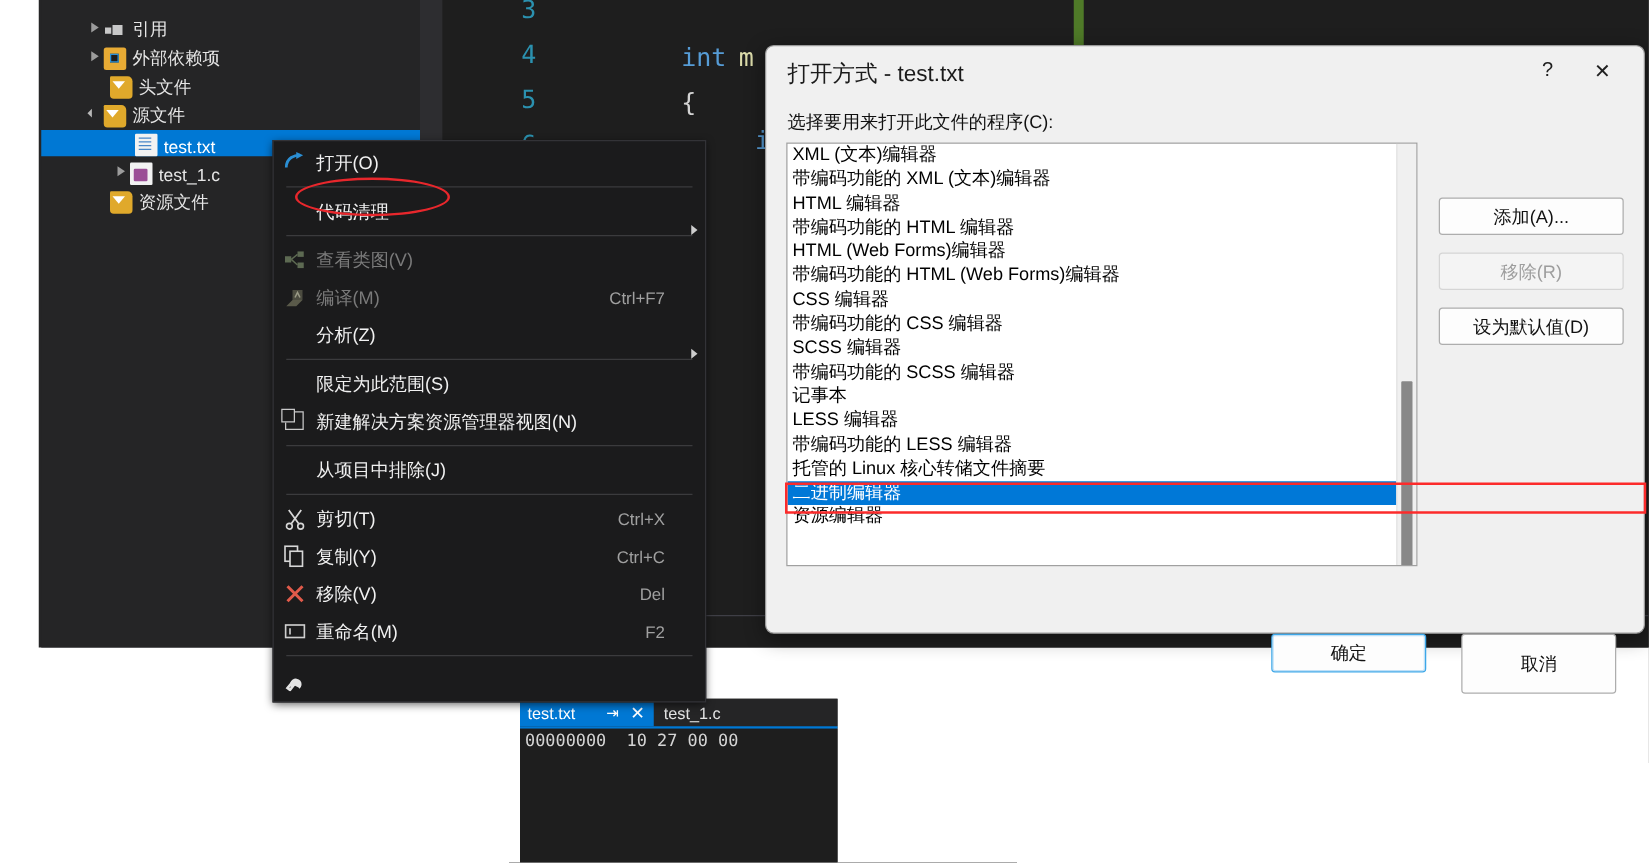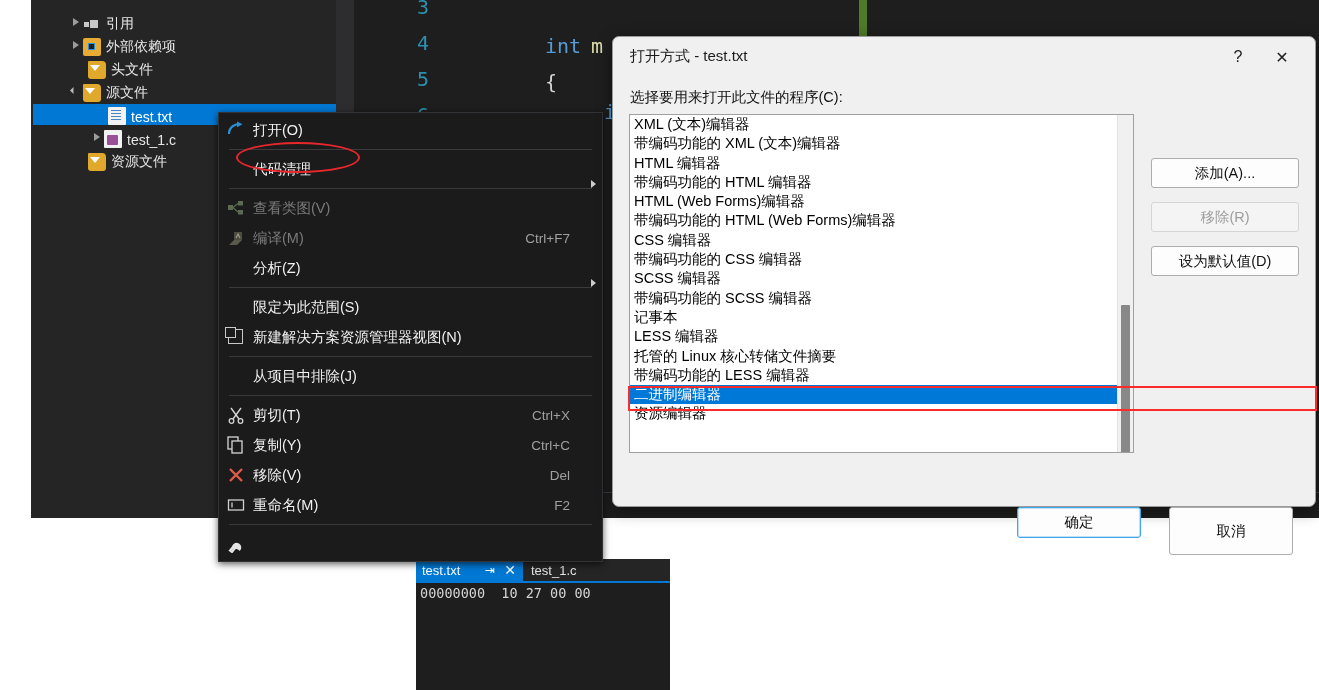--- a/index.html
+++ b/index.html
@@ -47,21 +47,21 @@
   .ic-filter::after{content:"";position:absolute;left:2px;top:4px;width:0;height:0;border-left:5px solid transparent;border-right:5px solid transparent;border-top:6px solid #ffffff;}
   .ic-txt{background:#f2f2f2;border-radius:1px;}
   .ic-txt::after{content:"";position:absolute;left:3px;top:3px;width:10px;height:1px;background:#4a86c7;
         box-shadow:0 3px 0 #4a86c7,0 6px 0 #4a86c7,0 9px 0 #4a86c7;}
   .ic-c{background:#f2f2f2;border-radius:1px;}
   .ic-c::after{content:"";position:absolute;left:3px;top:5px;width:11px;height:10px;background:#9b4f96;
         border-radius:1px;}
   .tlabel{white-space:nowrap;}
 
   
-  #context-menu{position:absolute;left:218px;top:112px;width:385px;background:#1b1b1c;
+  #context-menu{position:absolute;left:218px;top:112px;width:347px;background:#1b1b1c;
       border:1px solid #333337;box-shadow:0 2px 7px rgba(0,0,0,.65);box-sizing:border-box;
       padding:2px 0;z-index:40;}
   .mi{position:relative;height:30px;display:flex;align-items:center;color:#f1f1f1;font-size:14.5px;box-sizing:border-box;}
   .mi.hl{background:#333335;}
   .mi.disabled{color:#7a7a7a;}
   .mi .micon{width:34px;height:30px;flex:0 0 34px;position:relative;}
   .mi .mlabel{flex:1 1 auto;white-space:nowrap;}
   .mi .mkey{color:#a0a0a0;font-size:13.5px;margin-right:14px;white-space:nowrap;}
   .mi .marrow{width:18px;flex:0 0 18px;position:relative;}
   .mi .marrow.on::after{content:"";position:absolute;right:6px;top:11px;border-left:5px solid #cdcdcd;
@@ -81,21 +81,21 @@
   #oval-annot{position:absolute;left:236px;top:142px;width:124px;height:31px;border:2.6px solid #e8272c;
       border-radius:50%;z-index:60;box-sizing:border-box;}
   #rect-annot{position:absolute;left:628px;top:386px;width:689px;height:25px;border:2.4px solid #fc2b2b;
       box-sizing:border-box;z-index:60;}
 
   
   #open-with-dialog{position:absolute;left:612px;top:36px;width:704px;height:471px;background:#f0f0f0;
       border:1px solid #9a9a9a;border-radius:7px;box-shadow:0 4px 16px rgba(0,0,0,.45);z-index:50;
       box-sizing:border-box;color:#000000;}
   #dlg-titlebar{position:absolute;left:0;top:0;right:0;height:38px;}
-  #dlg-title{position:absolute;left:17px;top:10px;font-size:15px;color:#1b1b1b;}
+  #dlg-title{position:absolute;left:17px;top:10px;font-size:18px;color:#1b1b1b;}
   #dlg-help{position:absolute;right:64px;top:8px;width:26px;height:24px;display:flex;align-items:center;
       justify-content:center;font-size:16px;color:#202020;}
   #dlg-close{position:absolute;right:20px;top:8px;width:26px;height:24px;display:flex;align-items:center;
       justify-content:center;font-size:16px;color:#202020;}
   #dlg-prompt{position:absolute;left:17px;top:51px;font-size:14.5px;color:#111;}
   #listbox{position:absolute;left:16px;top:77px;width:505px;height:339px;background:#ffffff;
       border:1px solid #a0a0a0;box-sizing:border-box;overflow:hidden;}
   #list-inner{position:absolute;left:0;top:0;right:15px;top:0;}
   .lrow{height:19.3px;line-height:19.3px;padding-left:4px;font-size:14.5px;color:#000;white-space:nowrap;}
   .lrow.sel{background:#0078d7;color:#ffffff;}
@@ -361,22 +361,22 @@
       <div class="lrow">HTML 编辑器</div>
       <div class="lrow">带编码功能的 HTML 编辑器</div>
       <div class="lrow">HTML (Web Forms)编辑器</div>
       <div class="lrow">带编码功能的 HTML (Web Forms)编辑器</div>
       <div class="lrow">CSS 编辑器</div>
       <div class="lrow">带编码功能的 CSS 编辑器</div>
       <div class="lrow">SCSS 编辑器</div>
       <div class="lrow">带编码功能的 SCSS 编辑器</div>
       <div class="lrow">记事本</div>
       <div class="lrow">LESS 编辑器</div>
+      <div class="lrow">带编码功能的 LESS 编辑器</div>
       <div class="lrow">托管的 Linux 核心转储文件摘要</div>
-      <div class="lrow">带编码功能的 LESS 编辑器</div>
       <div class="lrow sel">二进制编辑器</div>
       <div class="lrow">资源编辑器</div>
     </div>
     <div id="list-scroll">
       <div id="list-thumb"></div>
     </div>
   </div>
 
   <div class="dbtn" id="btn-add">添加(A)...</div>
   <div class="dbtn disabled" id="btn-remove">移除(R)</div>

